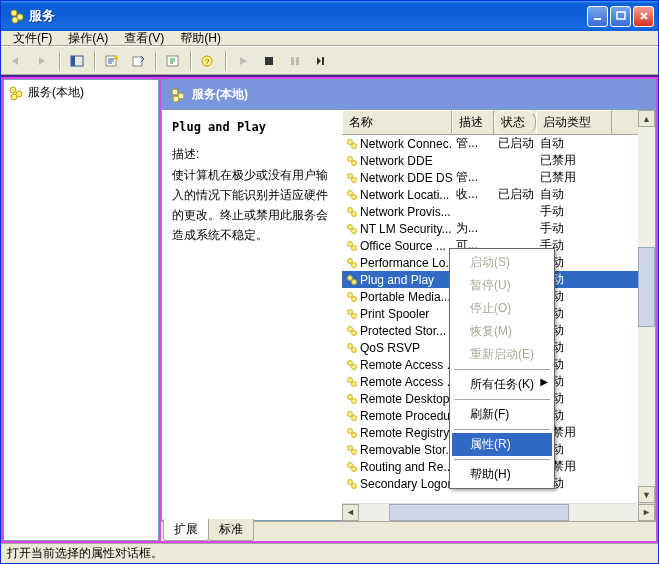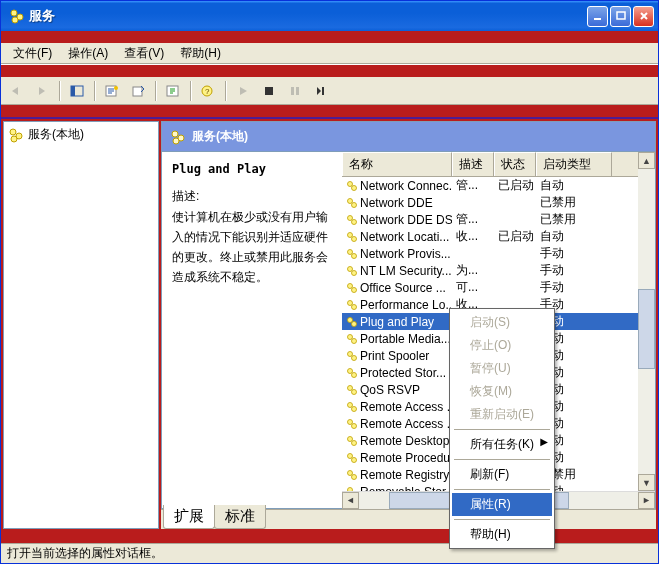--- a/index.html
+++ b/index.html
@@ -1,64 +1,64 @@
 <!DOCTYPE html>
 <html><head>
 <meta charset="utf-8">
 <style>
 * { box-sizing: border-box; margin: 0; padding: 0; }
 body { font-family: "SimSun", "宋体", Tahoma, sans-serif; font-size: 12px; background: #ece9d8; width: 659px; height: 564px; overflow: hidden; position: relative; }
-.window { width: 659px; height: 564px; border: 1px solid #0831d9; background: #b91c1c; display: flex; flex-direction: column; gap: 12px; }
+.window { width: 659px; height: 564px; border: 1px solid #0831d9; background: #d946ef; display: flex; flex-direction: column; }
 .titlebar { height: 30px; background: linear-gradient(to bottom, #3a95ff 0%, #0b5fd8 8%, #0b5fd8 40%, #1a6ae0 88%, #0b5fd8 100%); display: flex; align-items: center; padding: 0 4px; color: white; }
 .titlebar .icon { width: 16px; height: 16px; margin: 0 4px; }
 .titlebar .title { font-weight: bold; font-size: 13px; flex: 1; text-shadow: 1px 1px 1px rgba(0,0,0,.4);}
 .winbtns { display: flex; gap: 2px; }
 .winbtn { width: 21px; height: 21px; border: 1px solid #fff; border-radius: 3px; display: flex; align-items: center; justify-content: center; font-family: Tahoma; font-weight: bold; color: white; font-size: 12px; }
 .winbtn.min, .winbtn.max { background: linear-gradient(to bottom,#7ba4e8,#3b6bd8); }
 .winbtn.close { background: linear-gradient(to bottom,#f5a090,#d83020); }
-.menubar { height: 22px; background: #ece9d8; border-bottom: 1px solid #fff; display: flex; align-items: center; padding: 0 4px; box-shadow: inset 0 -1px #aca899;}
+.menubar { height: 16px; background: #ece9d8; border-bottom: 1px solid #fff; display: flex; align-items: center; padding: 0 4px; box-shadow: inset 0 -1px #aca899;}
 .menubar span { padding: 2px 8px; cursor: default; }
 .toolbar { height: 28px; background: #ece9d8; display: flex; align-items: center; padding: 0 4px; gap: 4px; border-bottom: 1px solid #aca899;}
 .tbtn { width: 22px; height: 22px; display: flex; align-items: center; justify-content: center; border: 1px solid transparent; }
 .tbtn.disabled { opacity: .45; }
 .sep { width: 1px; height: 20px; background: #aca899; margin: 0 2px; box-shadow: 1px 0 #fff;}
 .content { flex: 1; display: flex; border-top: 2px solid #4c1d95; min-height: 0;}
 .leftpane { width: 156px; background: #fff; border: 1px solid #7f9db9; margin: 2px; overflow: hidden; }
 .treeitem { padding: 4px; display: flex; align-items: center; gap: 4px; }
 .rightpane { flex: 1; margin: 2px 2px 2px 0; display: flex; flex-direction: column; min-width: 0; min-height: 0;}
 .panetitle { background: #7a96df; color: white; padding: 6px 8px; font-weight: bold; display: flex; align-items: center; gap: 6px; border: 1px solid #7f9db9; border-bottom: none;}
 .panebody { flex: 1; background: #fff; border: 1px solid #7f9db9; display: flex; min-height: 0;}
 .detail { width: 180px; padding: 10px; border-right: none; }
 .detail .sname { font-weight: bold; font-family: "SimSun", monospace; margin-bottom: 12px; }
 .detail .dlabel { margin-bottom: 2px; }
 .detail .ddesc { line-height: 20px; }
 .listwrap { flex: 1; display: flex; flex-direction: column; min-width: 0; position: relative;}
 .listhead { display: flex; background: #ece9d8; border-bottom: 1px solid #aca899; }
 .listhead div { padding: 3px 6px; border-right: 1px solid #aca899; border-left: 1px solid #fff; border-top: 1px solid #fff; background:#ece9d8; overflow:hidden; white-space:nowrap;}
 .col-name { width: 110px; }
 .col-desc { width: 42px; }
-.col-stat { width: 42px; }
+.col-stat { width: 42px; border-radius: 10px; }
 .col-start { width: 76px; }
 .listbody { flex: 1; overflow: hidden; position: relative;}
 .row { display: flex; height: 17px; align-items: center; white-space: nowrap; }
 .row .c { padding: 1px 2px 1px 4px; overflow: hidden; }
 .row .c.name { width: 110px; display:flex; align-items:center; gap:2px;}
 .row .c.desc { width: 42px; }
 .row .c.stat { width: 42px; }
 .row .c.start { width: 54px; }
 .row.selected { background: #316ac5; color: white; }
 .row .gi { width:12px; height:12px; flex-shrink:0;}
 .ctxmenu { position: absolute; background: #fff; border: 1px solid #666; box-shadow: 2px 2px 3px rgba(0,0,0,.3); padding: 2px; z-index: 50; width: 106px; }
 .ctxitem { padding: 3px 18px 3px 18px; white-space: nowrap; position: relative;}
 .ctxitem.disabled { color: #aca899; }
 .ctxitem.selected { background: #316ac5; color: white; }
 .ctxsep { height: 1px; background: #aca899; margin: 3px 2px; box-shadow: 0 1px #fff;}
 .ctxitem .arrow { position:absolute; right:4px; top:3px; font-size:10px;}
 .tabbar { height: 20px; display: flex; align-items: flex-end; padding-left: 2px; background:#ece9d8; border-top:1px solid #aca899;}
-.tab { padding: 2px 10px; border: 1px solid #aca899; border-top: none; background: #ece9d8; margin-right: -1px; font-size: 15px; border-radius: 0 0 3px 3px;}
+.tab { padding: 2px 10px; border: 1px solid #aca899; border-top: none; background: #ece9d8; margin-right: -1px; font-size: 12px; border-radius: 0 0 3px 3px;}
 .tab.active { background: #fff; }
 .status { height: 20px; border-top: 1px solid #aca899; padding: 2px 6px; background: #ece9d8; display:flex; align-items:center;}
 .hscroll { height:17px; background:#ece9d8; display:flex; align-items:center; border-top:1px solid #dcdcdc;}
 .hscroll .sbtn{ width:17px; height:17px; background:#ece9d8; border:1px solid #aca899; display:flex; align-items:center; justify-content:center; font-size:9px; color:#444;}
 .hscroll .strack{ flex:1; background:#efefe7; height:17px; position:relative;}
 .hscroll .sthumb{ position:absolute; left:30px; width:180px; top:0; bottom:0; background:#cdd7e8; border:1px solid #9ab;}
 .vscroll { position:absolute; right:0; top:0; bottom:17px; width:17px; background:#efefe7; display:flex; flex-direction:column;}
 .vscroll .sbtn{ width:17px; height:17px; background:#ece9d8; border:1px solid #aca899; display:flex; align-items:center; justify-content:center; font-size:9px; color:#444;}
 .vscroll .strack{ flex:1; position:relative;}
 .vscroll .sthumb{ position:absolute; top:120px; height:80px; left:0; right:0; background:#cdd7e8; border:1px solid #9ab;}
@@ -474,24 +474,24 @@
             <div class="sbtn">▼</div>
           </div>
           <div class="hscroll">
             <div class="sbtn">◄</div>
             <div class="strack">
                 <div class="sthumb"></div>
               </div>
             <div class="sbtn">►</div>
           </div>
 
-          <div class="ctxmenu" style="left:107px; top:156px;">
+          <div class="ctxmenu" style="left:107px; top:138px;">
             <div class="ctxitem disabled">启动(S)</div>
+            <div class="ctxitem disabled">暂停(U)</div>
             <div class="ctxitem disabled">停止(O)</div>
-            <div class="ctxitem disabled">暂停(U)</div>
             <div class="ctxitem disabled">恢复(M)</div>
             <div class="ctxitem disabled">重新启动(E)</div>
             <div class="ctxsep"></div>
             <div class="ctxitem"><span>所有任务(K)</span><span class="arrow">▶</span></div>
             <div class="ctxsep"></div>
             <div class="ctxitem">刷新(F)</div>
             <div class="ctxsep"></div>
             <div class="ctxitem selected">属性(R)</div>
             <div class="ctxsep"></div>
             <div class="ctxitem">帮助(H)</div>

